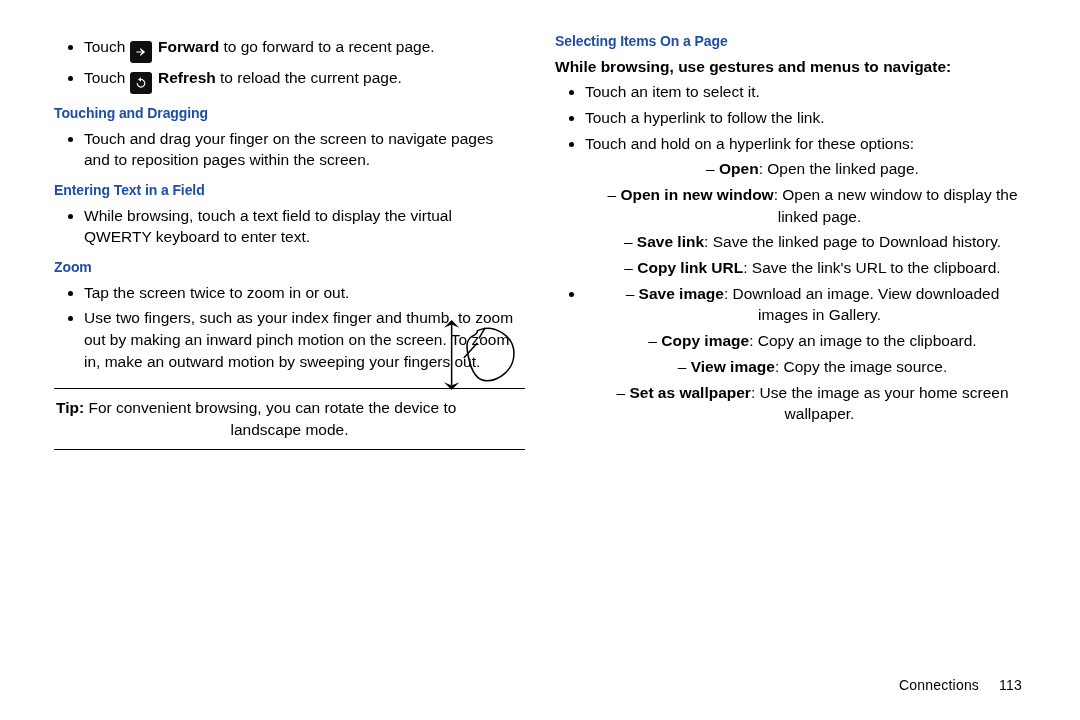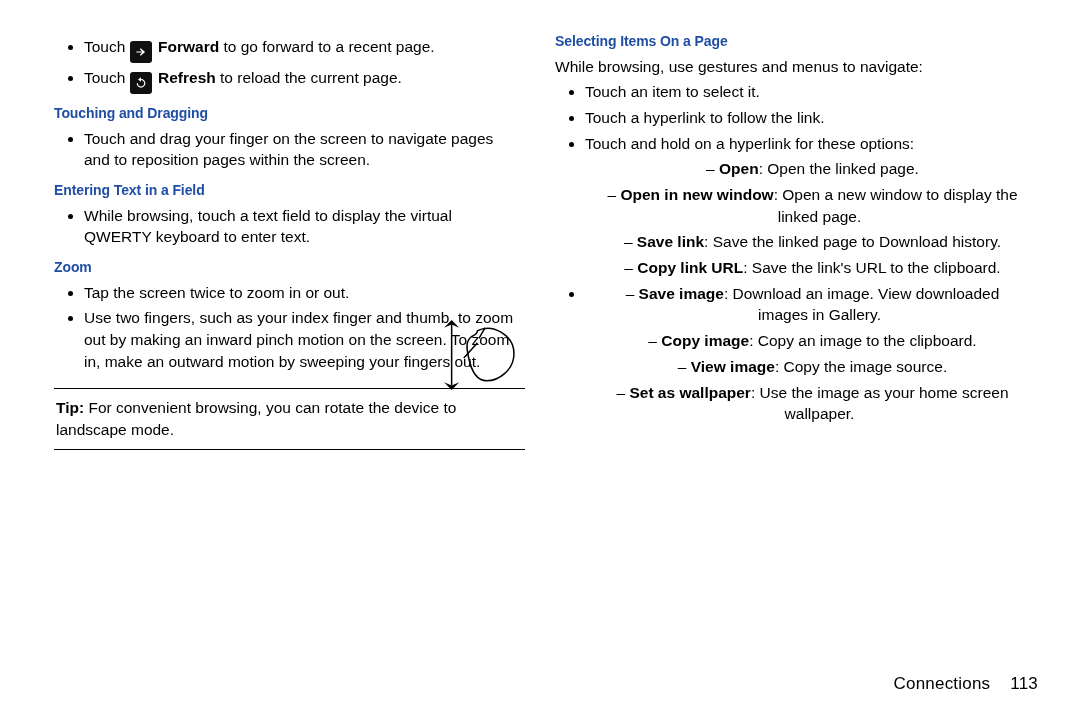--- a/index.html
+++ b/index.html
@@ -42,20 +42,21 @@
     margin: 10px 0 4px 0;
     font-size: 14px;
     font-weight: 700;
     color: var(--blue);
     letter-spacing: -0.1px;
     font-stretch: condensed;
   }
 
   p.lead {
     margin: 0 0 4px 0;
+    font-weight: bold;
   }
 
   ul.disc {
     list-style: disc;
     padding-left: 30px;
     margin: 0 0 4px 0;
   }
   ul.disc > li {
     margin: 4px 0;
     padding-right: 4px;
@@ -98,39 +99,40 @@
   }
 
   .tipbox {
     border-top: 1.1px solid #000;
     border-bottom: 1.1px solid #000;
     margin-top: 16px;
     padding: 8px 2px;
   }
   .tipbox .indent {
     display: block;
+    text-align: center;
   }
 
   .zoom-wrap {
     position: relative;
     padding-right: 100px;
   }
   .pinch-img {
     position: absolute;
     right: 0;
     top: 10px;
     width: 92px;
     height: 76px;
   }
 
   .page-footer {
     position: absolute;
     bottom: 24px;
-    right: 42px;
-    font-size: 17px;
+    right: 58px;
+    font-size: 14px;
     letter-spacing: 0.2px;
   }
   .page-footer .gap { display:inline-block; width: 20px; }
 </style>
 </head>
 <body>
 
 <div class="page">
   <div class="columns">
 

